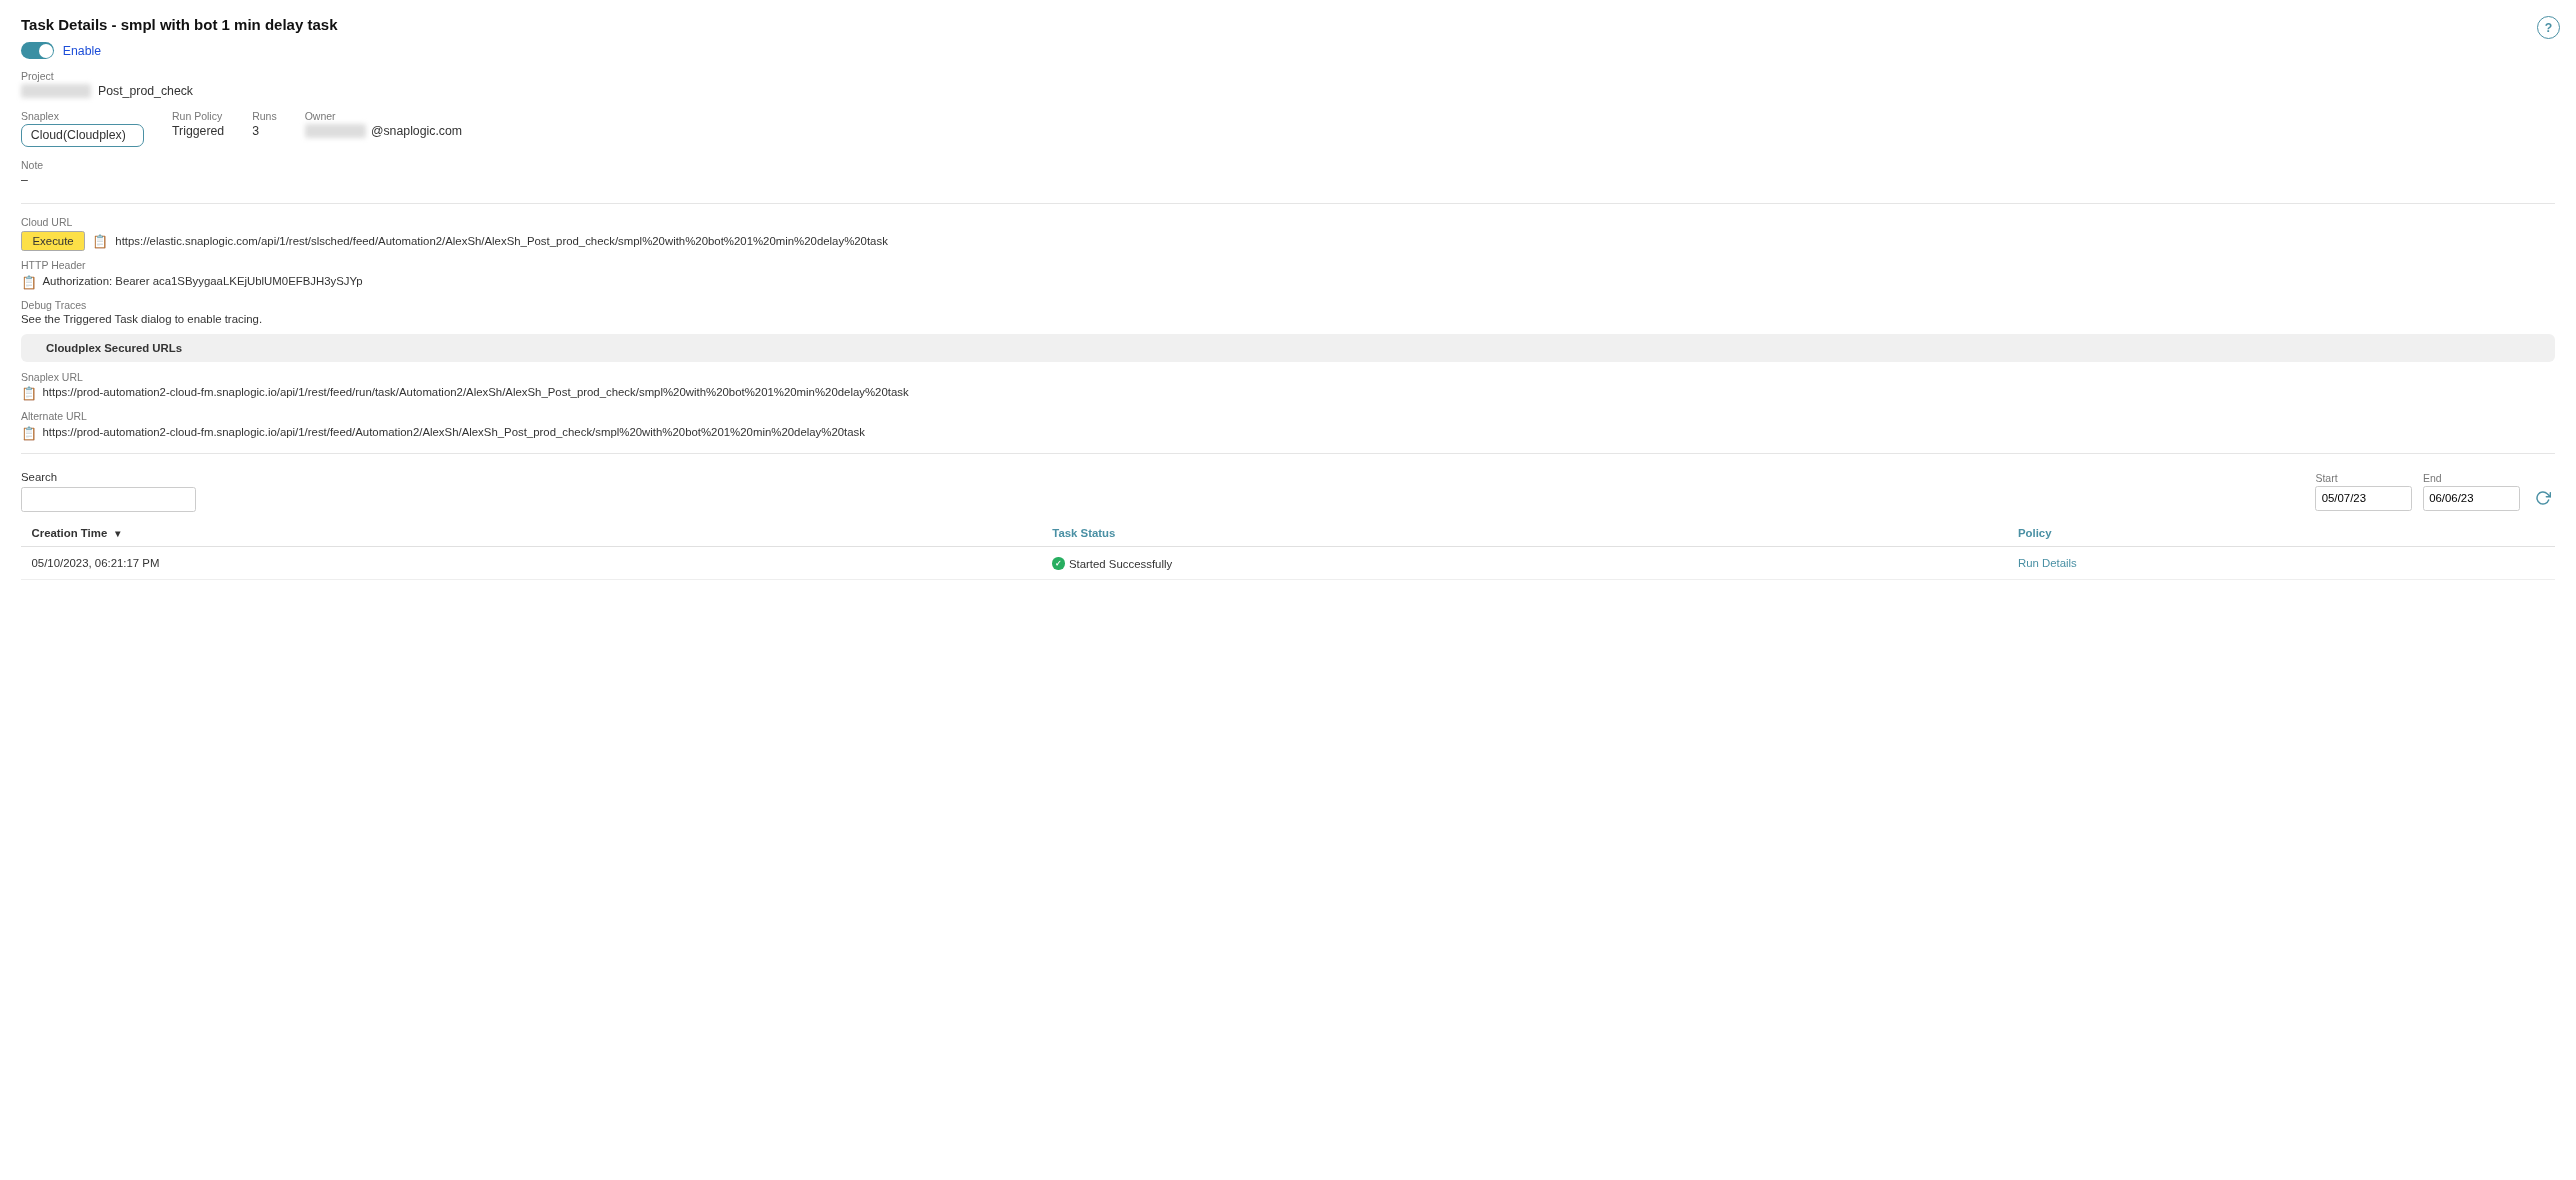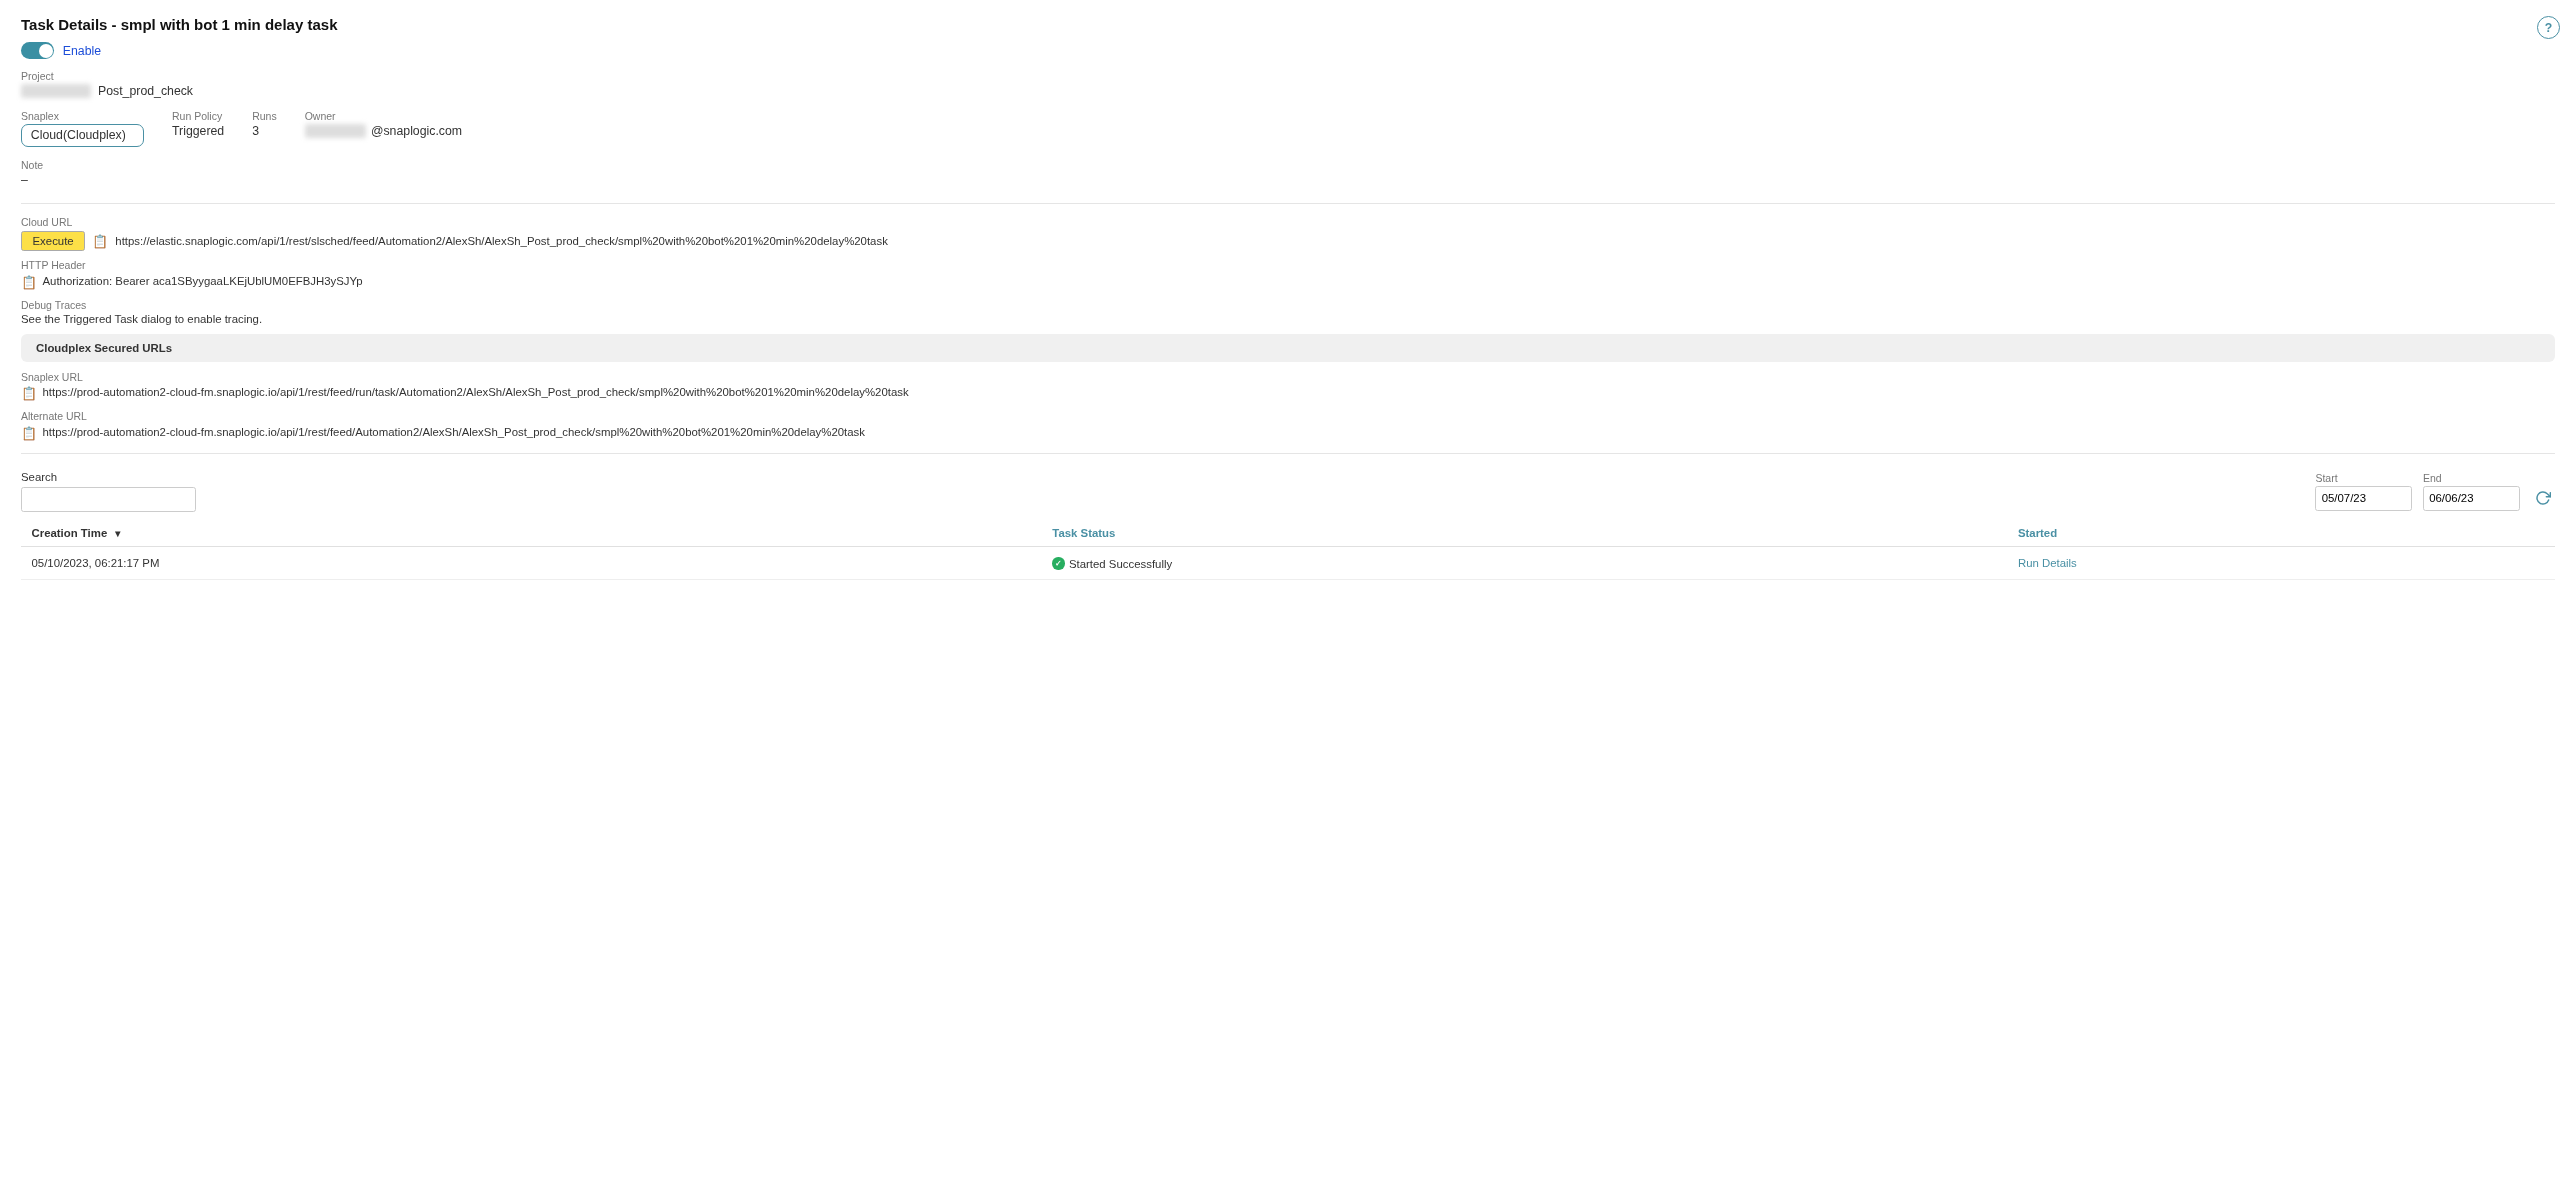--- a/index.html
+++ b/index.html
@@ -172,21 +172,21 @@
       gap: 5.3px;
       margin-top: 3.5px;
     }
     .debug-value {
       font-size: 11.4px;
       color: #333;
       margin-top: 2.6px;
     }
     .secured-section {
       background: #f0f0f0;
-      padding: 7px 15px;
+      padding: 7px 25px;
       margin: 8.8px 0;
       border-radius: 6px;
     }
     .secured-title {
       font-size: 11.4px;
       font-weight: 700;
       color: #333;
     }
     .snaplex-url-row {
       display: flex;
@@ -437,21 +437,21 @@
       <thead>
         <tr>
           <th class="creation-time">
             <span>Creation Time</span>
             <span class="sort-arrow">▼</span>
           </th>
           <th>
             <span>Task Status</span>
           </th>
           <th>
-            <span>Started</span>
+            <span>Policy</span>
           </th>
         </tr>
       </thead>
       <tbody id="table-body">
       <tr>
             <td>05/10/2023, 06:21:17 PM</td>
             <td><span class="status-badge">
                 <span class="status-dot"></span>
                 <span>Started Successfully</span>
               </span></td>

